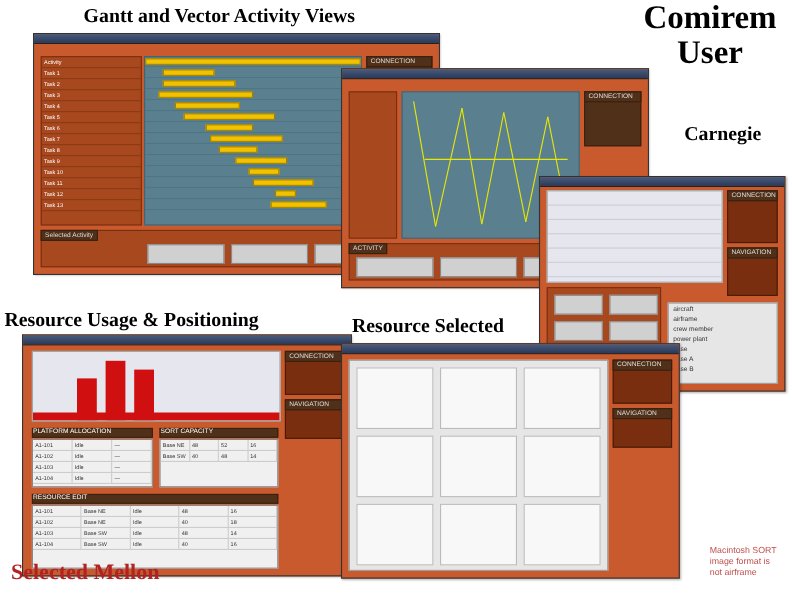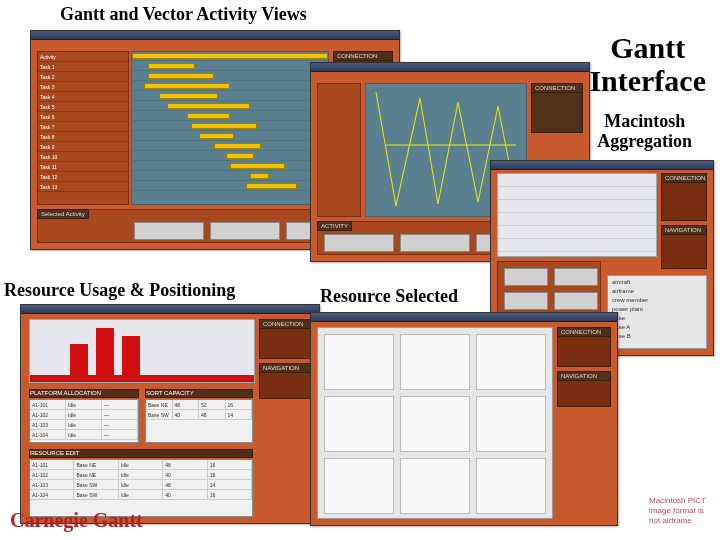--- a/index.html
+++ b/index.html
@@ -7,21 +7,21 @@
     width: 720px;
     height: 540px;
     background: #fff;
     font-family: Georgia, 'Times New Roman', serif;
     position: relative;
     overflow: hidden;
   }
   .title-left {
     position: absolute;
     top: 4px;
-    left: 60px;
+    left: 76px;
     font-size: 18px;
     font-weight: bold;
     color: #000;
   }
   .title-right {
     position: absolute;
     top: 0px;
     right: 14px;
     text-align: center;
     font-size: 30px;
@@ -162,27 +162,25 @@
   #win-track .viewport { position:absolute; top:14px; left:6px; right:64px; bottom:6px; background:#e6e6e6; border:1px solid #999; }
   #win-track .viewport .cell { position:absolute; background:#f8f8f8; border:1px solid #bbb; }
   #win-track .right-conn { position:absolute; top:14px; right:6px; width:54px; height:40px; background:#7a2e10; border:1px solid #4a1a06; }
   #win-track .nav { position:absolute; top:58px; right:6px; width:54px; height:36px; background:#7a2e10; border:1px solid #4a1a06; }
 </style>
 </head>
 <body>
 
 <div class="title-left">Gantt and Vector Activity Views</div>
 <div class="title-right">
-  <br>
-  <span>Gantt</span><br>
-  <span>Interface</span>
+  <span>Comirem</span><br>
+  <span>User</span><br>
 </div>
 <div class="sub-right">
-  <span>Macintosh</span><br>
-  <span>Aggregation</span>
+  <span>Carnegie</span><br>
 </div>
 <div class="label-usage">Resource Usage &amp; Positioning</div>
 <div class="label-tracking">Resource Selected</div>
 
 <div id="win-gantt" class="win">
   <div class="titlebar"></div>
   <div class="left-col" id="gantt-labels">
       <div>Activity</div>
       <div>Task 1</div>
       <div>Task 2</div>
@@ -414,18 +412,18 @@
     <div class="cell" style="top:130px; left:158px; width:70px; height:56px;"></div>
   </div>
   <div class="right-conn">
     <div class="conn-label" style="top:-1px;left:-1px;right:-1px;">CONNECTION</div>
   </div>
   <div class="nav">
     <div class="conn-label" style="top:-1px;left:-1px;right:-1px;">NAVIGATION</div>
   </div>
 </div>
 
-<div class="cm-logo">Carnegie Gantt</div>
+<div class="cm-logo">Selected Mellon</div>
 <div class="watermark">
-  <span>Macintosh PICT</span><br>
+  <span>Macintosh SORT</span><br>
   <span>image format is</span><br>
   <span>not airframe</span>
 </div>
 
 </body></html>

